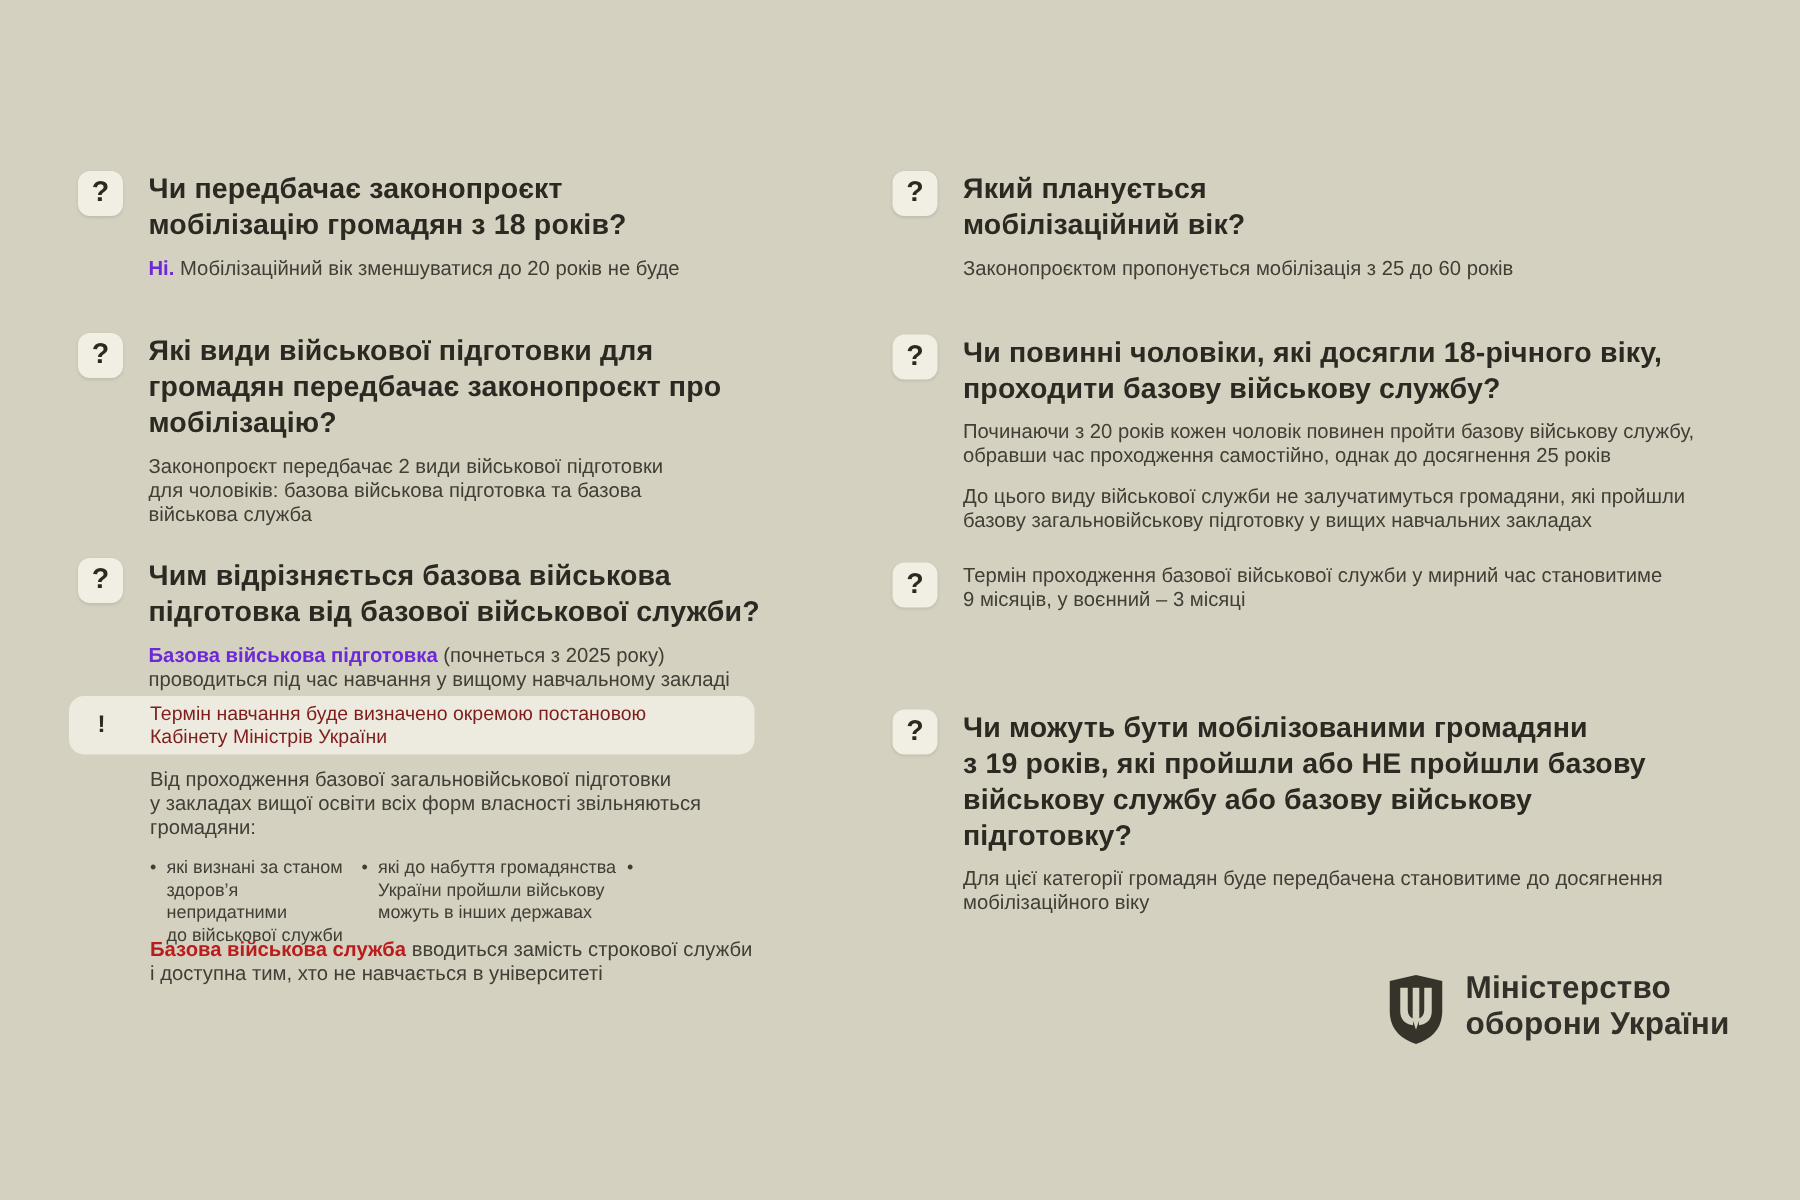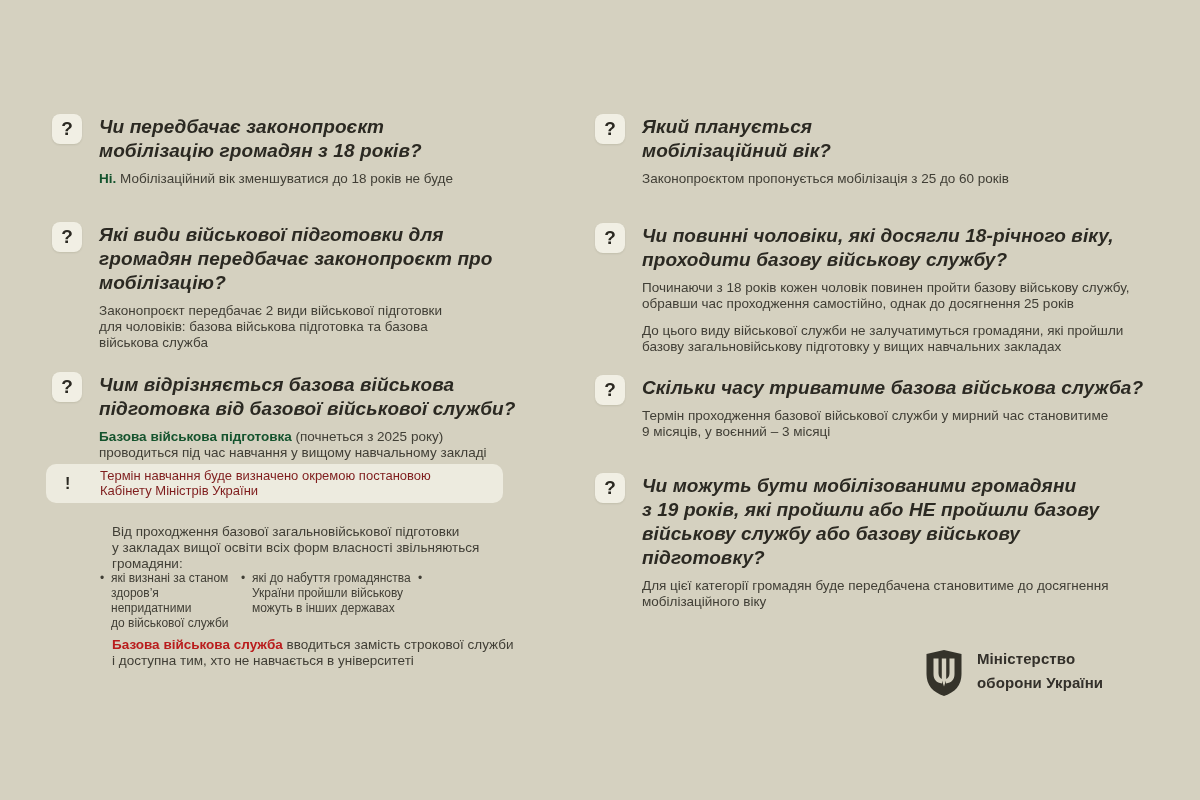--- a/index.html
+++ b/index.html
@@ -13,58 +13,58 @@
   .qicon{
     flex:none;width:30px;height:30px;margin-top:2px;
     background:#f1efe4;border-radius:8px;
     display:flex;align-items:center;justify-content:center;
     font-weight:700;font-size:19px;color:#2b2922;
     box-shadow:0 1px 2px rgba(60,55,35,.12);
   }
   .content{padding-top:3px;}
   .qtitle{
     margin:0 0 8px;font-size:19px;line-height:24px;font-weight:700;
-    white-space:pre-line;color:#2b2922;letter-spacing:.1px;font-style:italic;
+    white-space:pre-line;color:#2b2922;letter-spacing:.1px;
   }
   .qbody{
     margin:0 0 11px;font-size:13.5px;line-height:16px;
     white-space:pre-line;color:#403e35;
   }
-  .qbody strong{color:#14532d;}
+  .qbody strong{color:#6d28d9;}
   .note{
     position:absolute;left:46px;top:464px;width:457px;box-sizing:border-box;
     background:#edebdf;border-radius:10px;
     padding:5px 12px 5px 19px;display:flex;align-items:center;
   }
   .note-icon{flex:none;width:35px;font-weight:700;font-size:16px;color:#2b2922;}
   .note-text{font-size:13px;line-height:14.5px;white-space:pre-line;color:#7f1d1d;}
-  .para{position:absolute;font-size:13.5px;line-height:16px;white-space:pre-line;color:#403e35;margin:12px;}
+  .para{position:absolute;font-size:13.5px;line-height:16px;white-space:pre-line;color:#403e35;margin:0;}
   .para strong{color:#b91c1c;}
   .bullets{position:absolute;left:100px;top:571px;display:flex;}
   .bullet{display:flex;font-size:12px;line-height:15px;color:#403e35;}
   .bullet .dot{flex:none;width:11px;}
   .bullet .btext{white-space:pre-line;}
   .b1{width:141px;}
   .b2{width:177px;}
   .logo{position:absolute;left:925px;top:647px;display:flex;gap:14px;align-items:flex-start;}
   .logo-shield{flex:none;margin-top:2px;}
   .logo-text{
-    font-size:15px;line-height:23.5px;font-weight:700;
+    font-size:21px;line-height:23.5px;font-weight:700;
     white-space:pre-line;color:#33302a;letter-spacing:.1px;
   }
 </style>
 </head>
 <body>
 
 <div class="qa" style="top:112px;left:52px;">
   <div class="qicon">?</div>
   <div class="content">
     <h2 class="qtitle">Чи передбачає законопроєкт
 мобілізацію громадян з 18 років?</h2>
-    <p class="qbody"><strong>Ні.</strong><span> Мобілізаційний вік зменшуватися до 18 років не буде</span></p>
+    <p class="qbody"><strong>Ні.</strong><span> Мобілізаційний вік зменшуватися до 20 років не буде</span></p>
   </div>
 </div>
 
 <div class="qa" style="top:220px;left:52px;">
   <div class="qicon">?</div>
   <div class="content">
     <h2 class="qtitle">Які види військової підготовки для
 громадян передбачає законопроєкт про
 мобілізацію?</h2>
     <p class="qbody">Законопроєкт передбачає 2 види військової підготовки
@@ -121,31 +121,30 @@
 мобілізаційний вік?</h2>
     <p class="qbody">Законопроєктом пропонується мобілізація з 25 до 60 років</p>
   </div>
 </div>
 
 <div class="qa" style="top:221px;left:595px;">
   <div class="qicon">?</div>
   <div class="content">
     <h2 class="qtitle">Чи повинні чоловіки, які досягли 18-річного віку,
 проходити базову військову службу?</h2>
-    <p class="qbody">Починаючи з 18 років кожен чоловік повинен пройти базову військову службу,
+    <p class="qbody">Починаючи з 20 років кожен чоловік повинен пройти базову військову службу,
 обравши час проходження самостійно, однак до досягнення 25 років</p>
     <p class="qbody">До цього виду військової служби не залучатимуться громадяни, які пройшли
 базову загальновійськову підготовку у вищих навчальних закладах</p>
   </div>
 </div>
 
 <div class="qa" style="top:373px;left:595px;">
   <div class="qicon">?</div>
   <div class="content">
-    <h2 class="qtitle">Скільки часу триватиме базова військова служба?</h2>
     <p class="qbody">Термін проходження базової військової служби у мирний час становитиме
 9 місяців, у воєнний – 3 місяці</p>
   </div>
 </div>
 
 <div class="qa" style="top:471px;left:595px;">
   <div class="qicon">?</div>
   <div class="content">
     <h2 class="qtitle">Чи можуть бути мобілізованими громадяни
 з 19 років, які пройшли або НЕ пройшли базову

